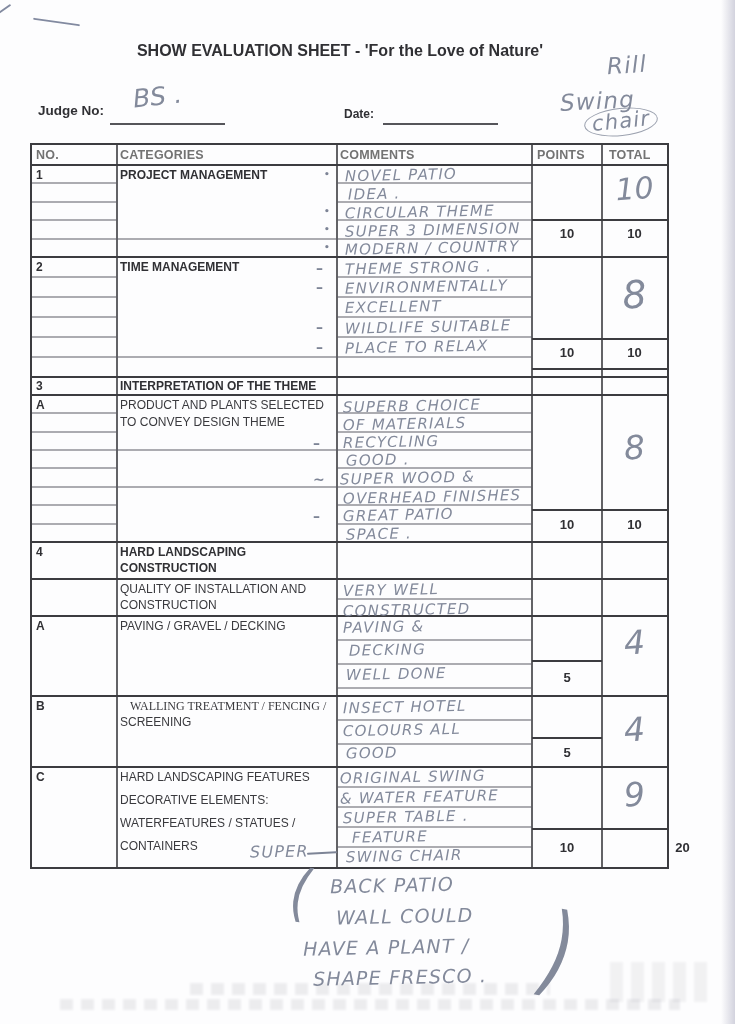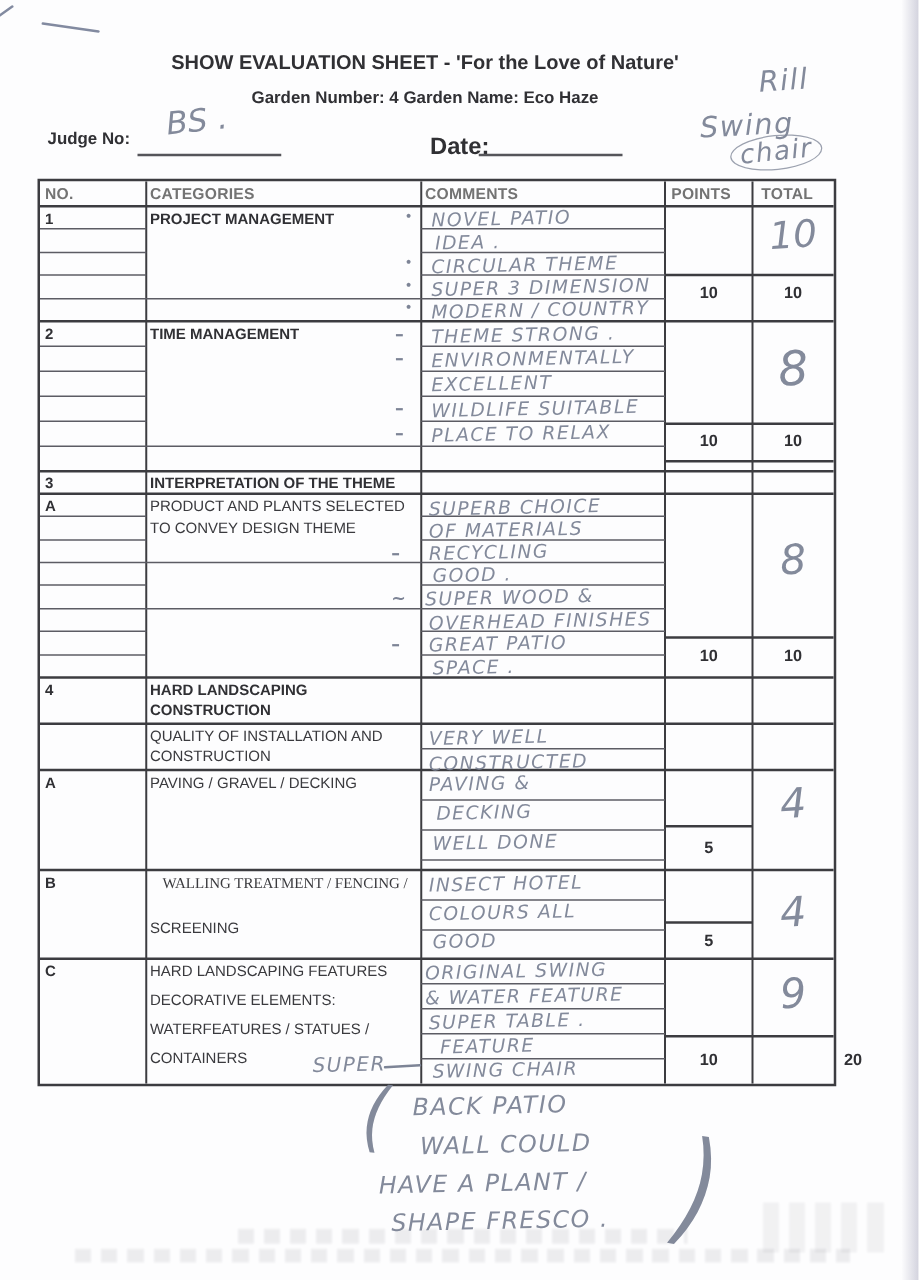--- a/index.html
+++ b/index.html
@@ -35,25 +35,24 @@
 <div id="page">
 
   <div class="stroke" style="left:33px;top:21px;width:47px;height:2.4px;transform:rotate(8deg);"></div>
   <div class="stroke" style="left:-3px;top:8px;width:15px;height:2px;transform:rotate(-35deg);"></div>
   <div class="shadow-right" style="left:721px;"></div>
   <div class="bleed" style="left:190px;top:983px;width:360px;height:12px;"></div>
   <div class="bleed" style="left:60px;top:999px;width:620px;height:11px;"></div>
   <div class="bleed" style="left:610px;top:962px;width:100px;height:40px;opacity:.05;"></div>
 
   <div class="cell ptb" style="left:40px;top:42px;width:600px;text-align:center;font-size:16px;">SHOW EVALUATION SHEET - 'For the Love of Nature'</div>
-  <div class="cell ptb" style="left:40px;top:70px;width:600px;text-align:center;font-size:13.5px;">Garden Number: 4  Garden Name: Eco Haze</div>
   <div class="cell ptb" style="left:38px;top:103px;font-size:13.5px;">Judge No:</div>
   <div class="underline" style="left:110px;top:123px;width:115px;"></div>
   <div class="cell hwbig" style="left:133px;top:82px;font-size:25px;transform:rotate(-6deg);">BS .</div>
-  <div class="cell ptb" style="left:344px;top:107px;font-size:19px;">Date:</div>
+  <div class="cell ptb" style="left:344px;top:107px;font-size:12px;">Date:</div>
   <div class="underline" style="left:383px;top:123px;width:115px;"></div>
 
   <div class="cell hw" style="left:607px;top:52px;font-size:23px;transform:rotate(-4deg);">Rill</div>
   <div class="cell hw" style="left:560px;top:88px;font-size:23px;transform:rotate(-3deg);">Swing</div>
   <div class="cell hw circled" style="left:584px;top:108px;font-size:21px;transform:rotate(-6deg);">chair</div>
 
   <div id="tablebox">
 
     <svg width="635" height="722" style="position:absolute;left:0;top:0;" xmlns="http://www.w3.org/2000/svg">
 
@@ -201,21 +200,21 @@
     <span class="cell pt ptb" style="left:4px;top:474px;">A</span>
     <span class="cell pt" style="left:88px;top:474px;">PAVING / GRAVEL / DECKING</span>
     <span class="cell hw" style="left:311px;top:473px;">PAVING &amp;</span>
     <span class="cell hw" style="left:317px;top:496px;">DECKING</span>
     <span class="cell hw" style="left:314px;top:520px;">WELL DONE</span>
     <span class="cell pt ptb ptsval" style="left:500px;top:525px;">5</span>
     <span class="cell hwbig handtot" style="left:570px;top:478px;font-size:33px;">4</span>
 
     <span class="cell pt ptb" style="left:4px;top:554px;">B</span>
     <span class="cell pt" style="left:98px;top:554px;font-family:Liberation Serif, serif;">WALLING TREATMENT / FENCING /</span>
-    <span class="cell pt" style="left:88px;top:570px;margin-top:20px;">SCREENING</span>
+    <span class="cell pt" style="left:88px;top:570px;">SCREENING</span>
     <span class="cell hw" style="left:311px;top:553px;">INSECT HOTEL</span>
     <span class="cell hw" style="left:311px;top:576px;">COLOURS ALL</span>
     <span class="cell hw" style="left:314px;top:599px;">GOOD</span>
     <span class="cell pt ptb ptsval" style="left:500px;top:600px;">5</span>
     <span class="cell hwbig handtot" style="left:570px;top:565px;font-size:33px;">4</span>
 
     <span class="cell pt ptb" style="left:4px;top:625px;">C</span>
     <span class="cell pt" style="left:88px;top:625px;">HARD LANDSCAPING FEATURES</span>
     <span class="cell pt" style="left:88px;top:648px;">DECORATIVE ELEMENTS:</span>
     <span class="cell pt" style="left:88px;top:671px;">WATERFEATURES / STATUES /</span>

